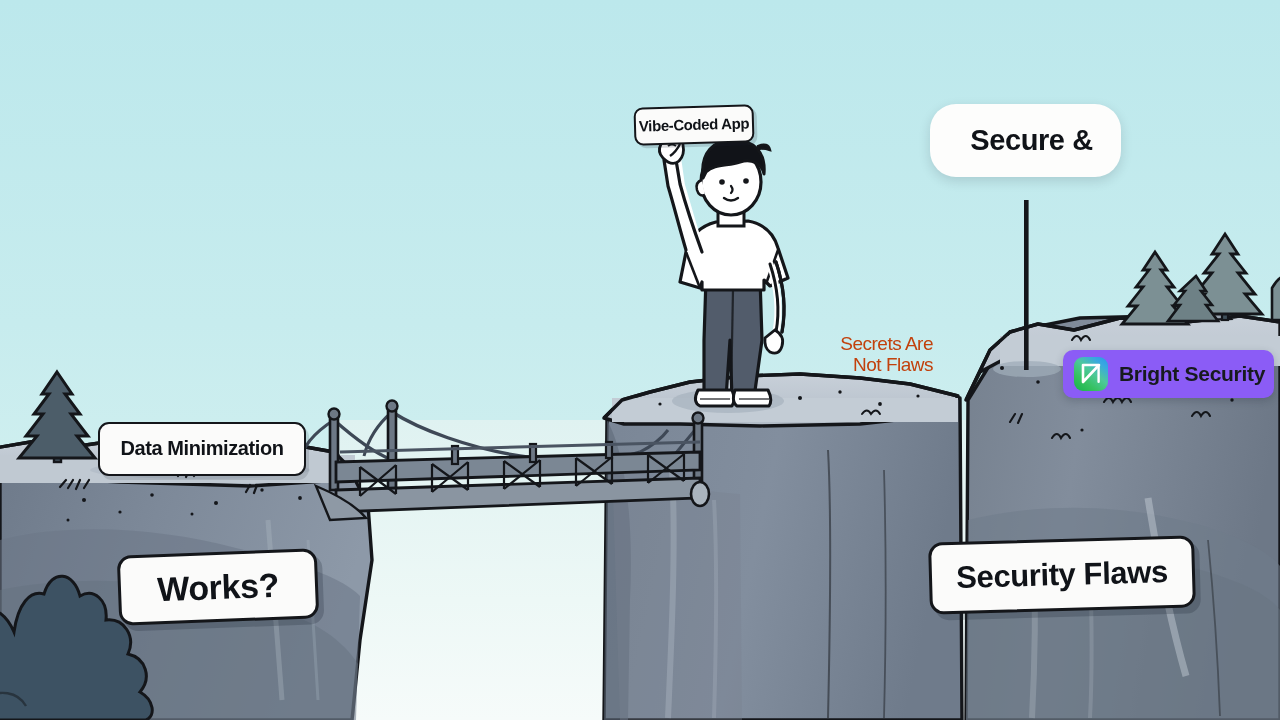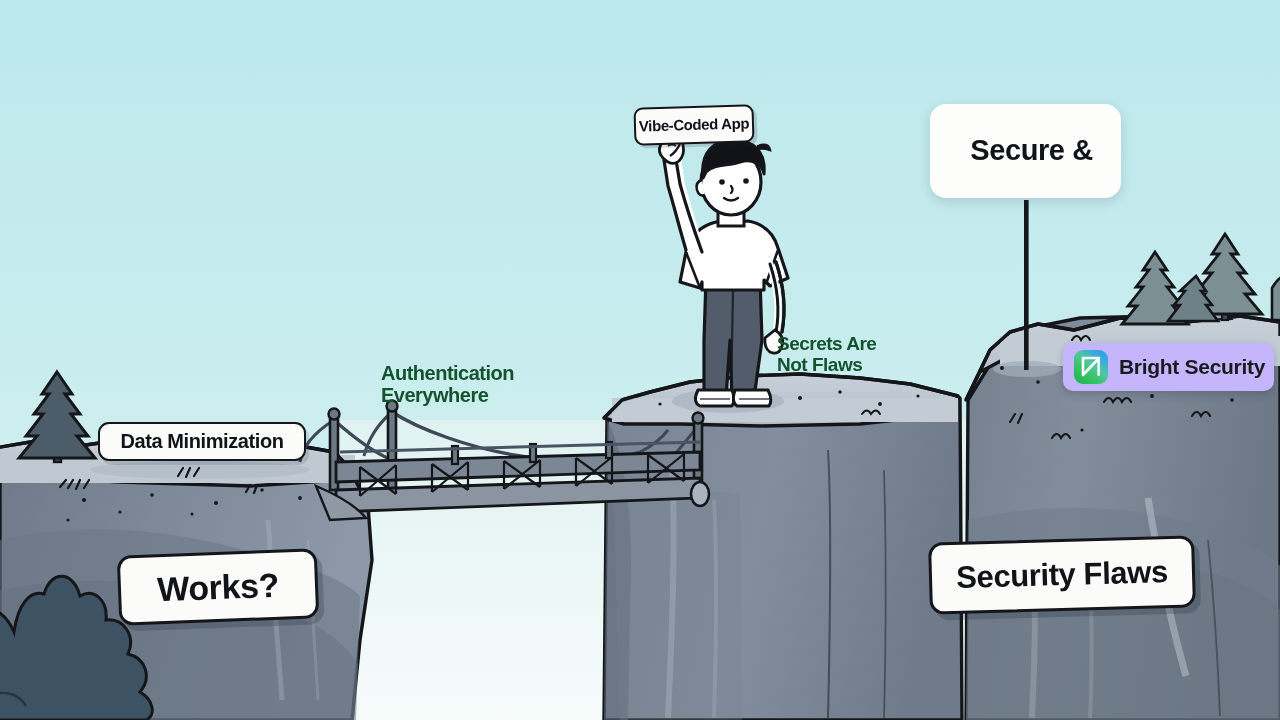--- a/index.html
+++ b/index.html
@@ -38,50 +38,50 @@
     display: flex;
     align-items: center;
     justify-content: center;
     text-align: center;
     letter-spacing: -0.4px;
     box-sizing: border-box;
     line-height: 1.08;
   }
   .label-plain {
     position: absolute;
-    color: #14532d;
-    font-weight: bold;
-    text-align: left;
+    color: #c2410c;
+    font-weight: normal;
+    text-align: right;
     line-height: 1.12;
     letter-spacing: -0.5px;
   }
 
   
   #box-vibe {
     left: 634px; top: 106px;
     width: 120px; height: 38px;
     font-size: 15px;
     border-width: 2.5px;
     border-radius: 9px;
     transform: rotate(-1.6deg);
     box-shadow: 3px 3px 0 rgba(25,32,44,0.16);
   }
   #box-secure {
     left: 930px; top: 104px;
-    width: 191px; height: 94px;
+    width: 191px; height: 73px;
     font-size: 29px;
     border-width: 0;
-    border-radius: 16px;
+    border-radius: 26px;
     box-shadow: 0 4px 12px rgba(25,32,44,0.15);
     background: #fdfdfc;
     padding-left: 12px;
   }
   #box-data-min {
     left: 98px; top: 422px;
-    width: 208px; height: 39px;
+    width: 208px; height: 54px;
     font-size: 20px;
     border-width: 2.5px;
     border-radius: 11px;
     box-shadow: 3px 4px 0 rgba(25,32,44,0.13);
   }
   #box-works {
     left: 118px; top: 552px;
     width: 200px; height: 70px;
     font-size: 34px;
     border-radius: 14px;
@@ -90,25 +90,25 @@
   }
   #box-flaws {
     left: 929px; top: 539px;
     width: 266px; height: 72px;
     font-size: 31px;
     border-radius: 14px;
     transform: rotate(-1.6deg);
     box-shadow: 5px 6px 0 rgba(25,32,44,0.22);
   }
   #box-bright {
-    left: 1063px; top: 343px;
+    left: 1063px; top: 350px;
     width: 211px; height: 48px;
     border: none;
     border-radius: 10px;
-    background: #c4b5fd;
+    background: #8b5cf6;
     box-shadow: 0 3px 9px rgba(25,32,44,0.22);
     justify-content: flex-start;
     padding-left: 11px;
     gap: 11px;
   }
   #bright-name {
     font-size: 21px;
     font-weight: bold;
     color: #171a1f;
     letter-spacing: -0.3px;
@@ -436,23 +436,19 @@
     <span class="bright-logo">
       <svg width="34" height="34" viewBox="0 0 34 34" xmlns="http://www.w3.org/2000/svg">
         <path d="M9 8 H25 L9 25 V8 Z" fill="none" stroke="#ffffff" stroke-width="2.6" stroke-linejoin="round"></path>
         <path d="M25 8 L25 25 L9 25" fill="none" stroke="#ffffff" stroke-width="2.6" stroke-linejoin="round" opacity="0"></path>
         <path d="M24.6 8.4 L24.6 24.8" stroke="#ffffff" stroke-width="2.4" stroke-linecap="round"></path>
       </svg>
     </span>
     <span id="bright-name">Bright Security</span>
   </div>
 
-  <div class="label-plain" id="txt-auth">
-    <div>Authentication</div>
-    <div>Everywhere</div>
-  </div>
 
   <div class="label-plain" id="txt-secrets">
     <div>Secrets Are</div>
     <div>Not Flaws</div>
   </div>
 
 </div>
 
 </body></html>

